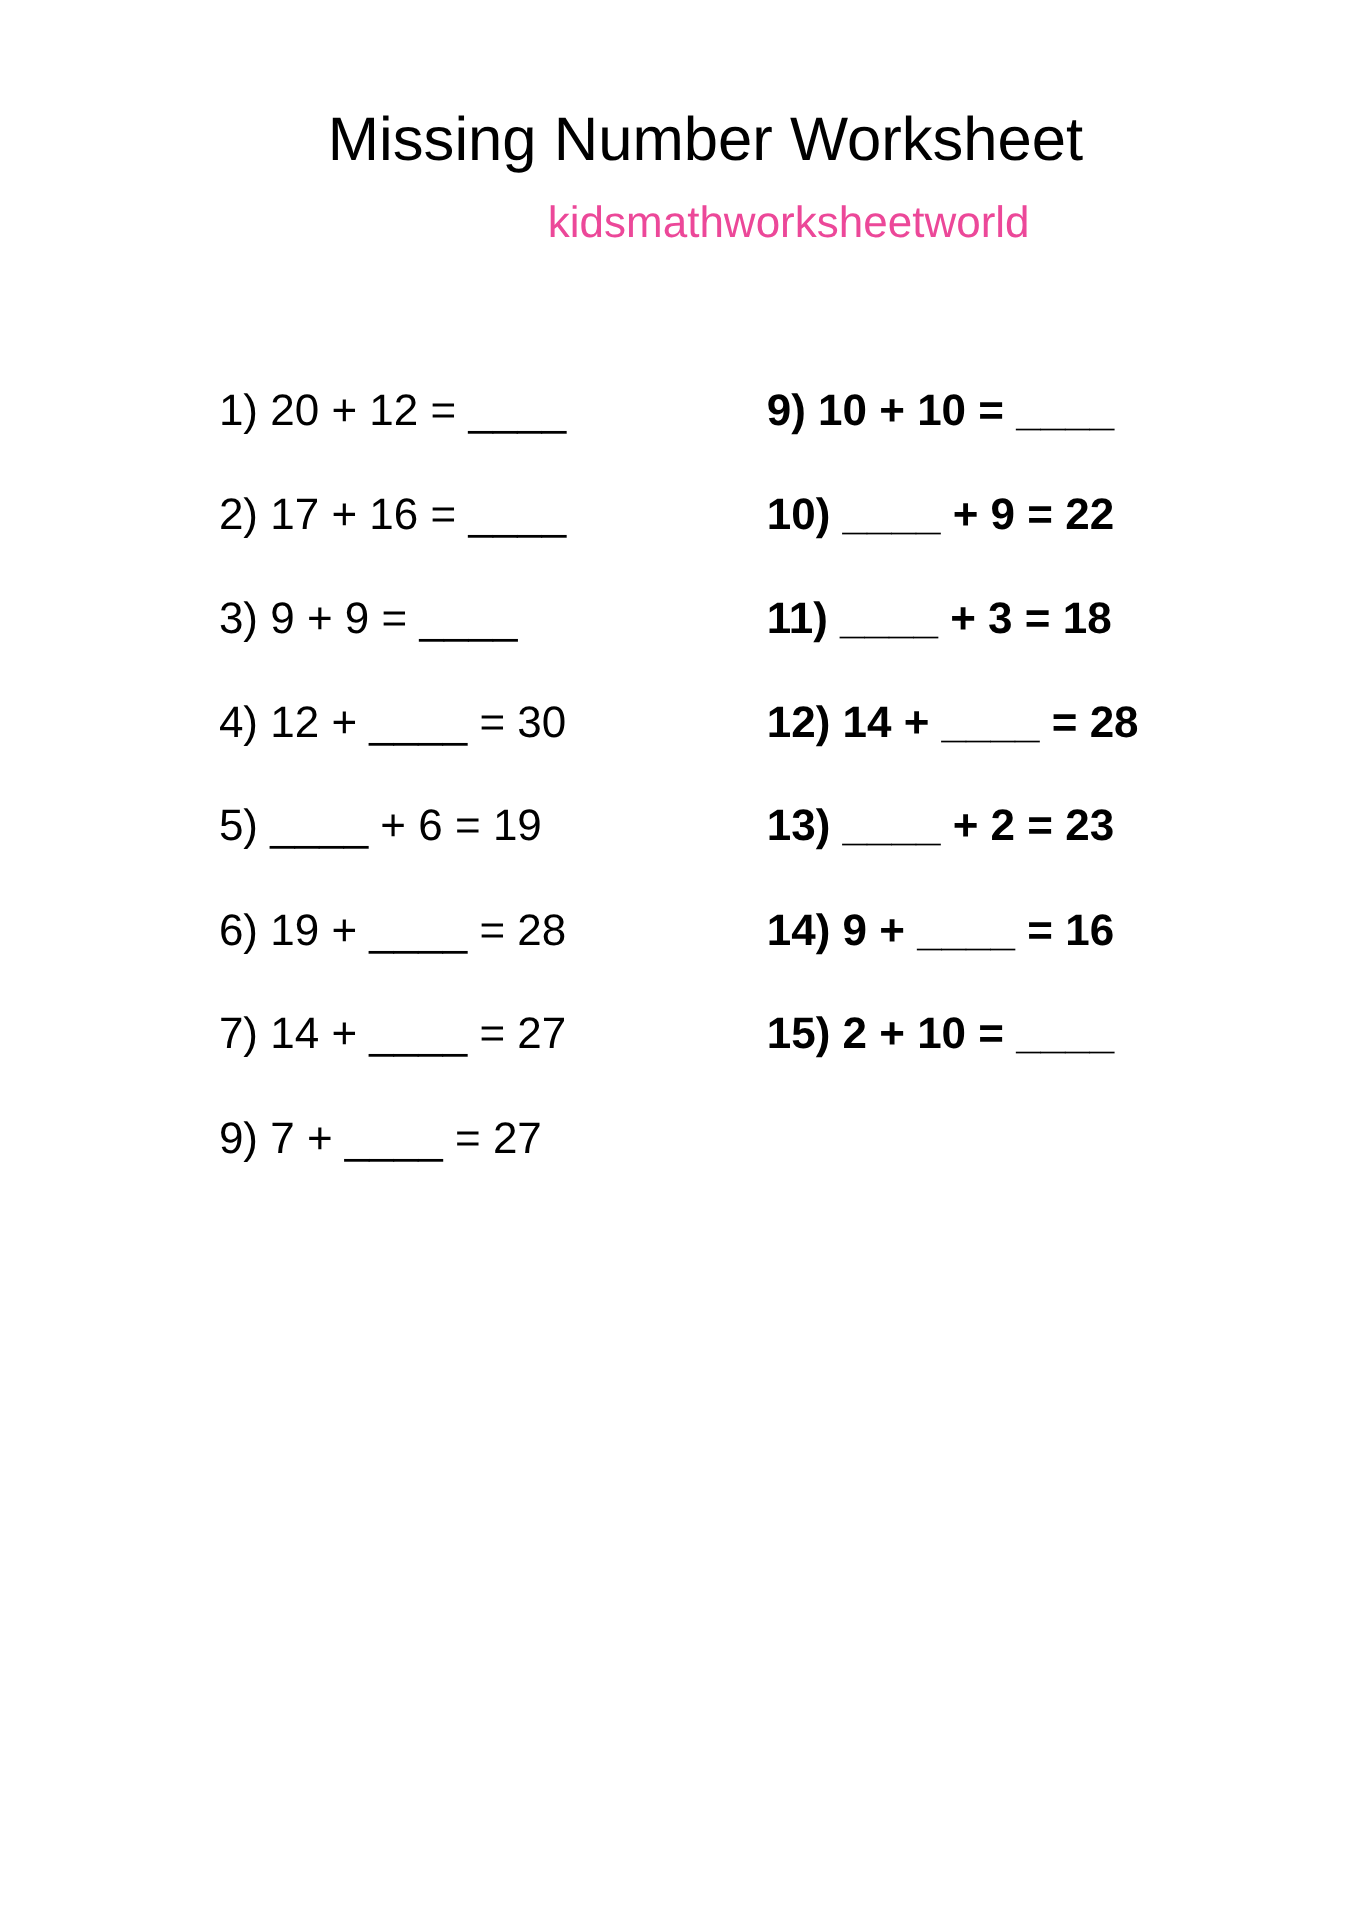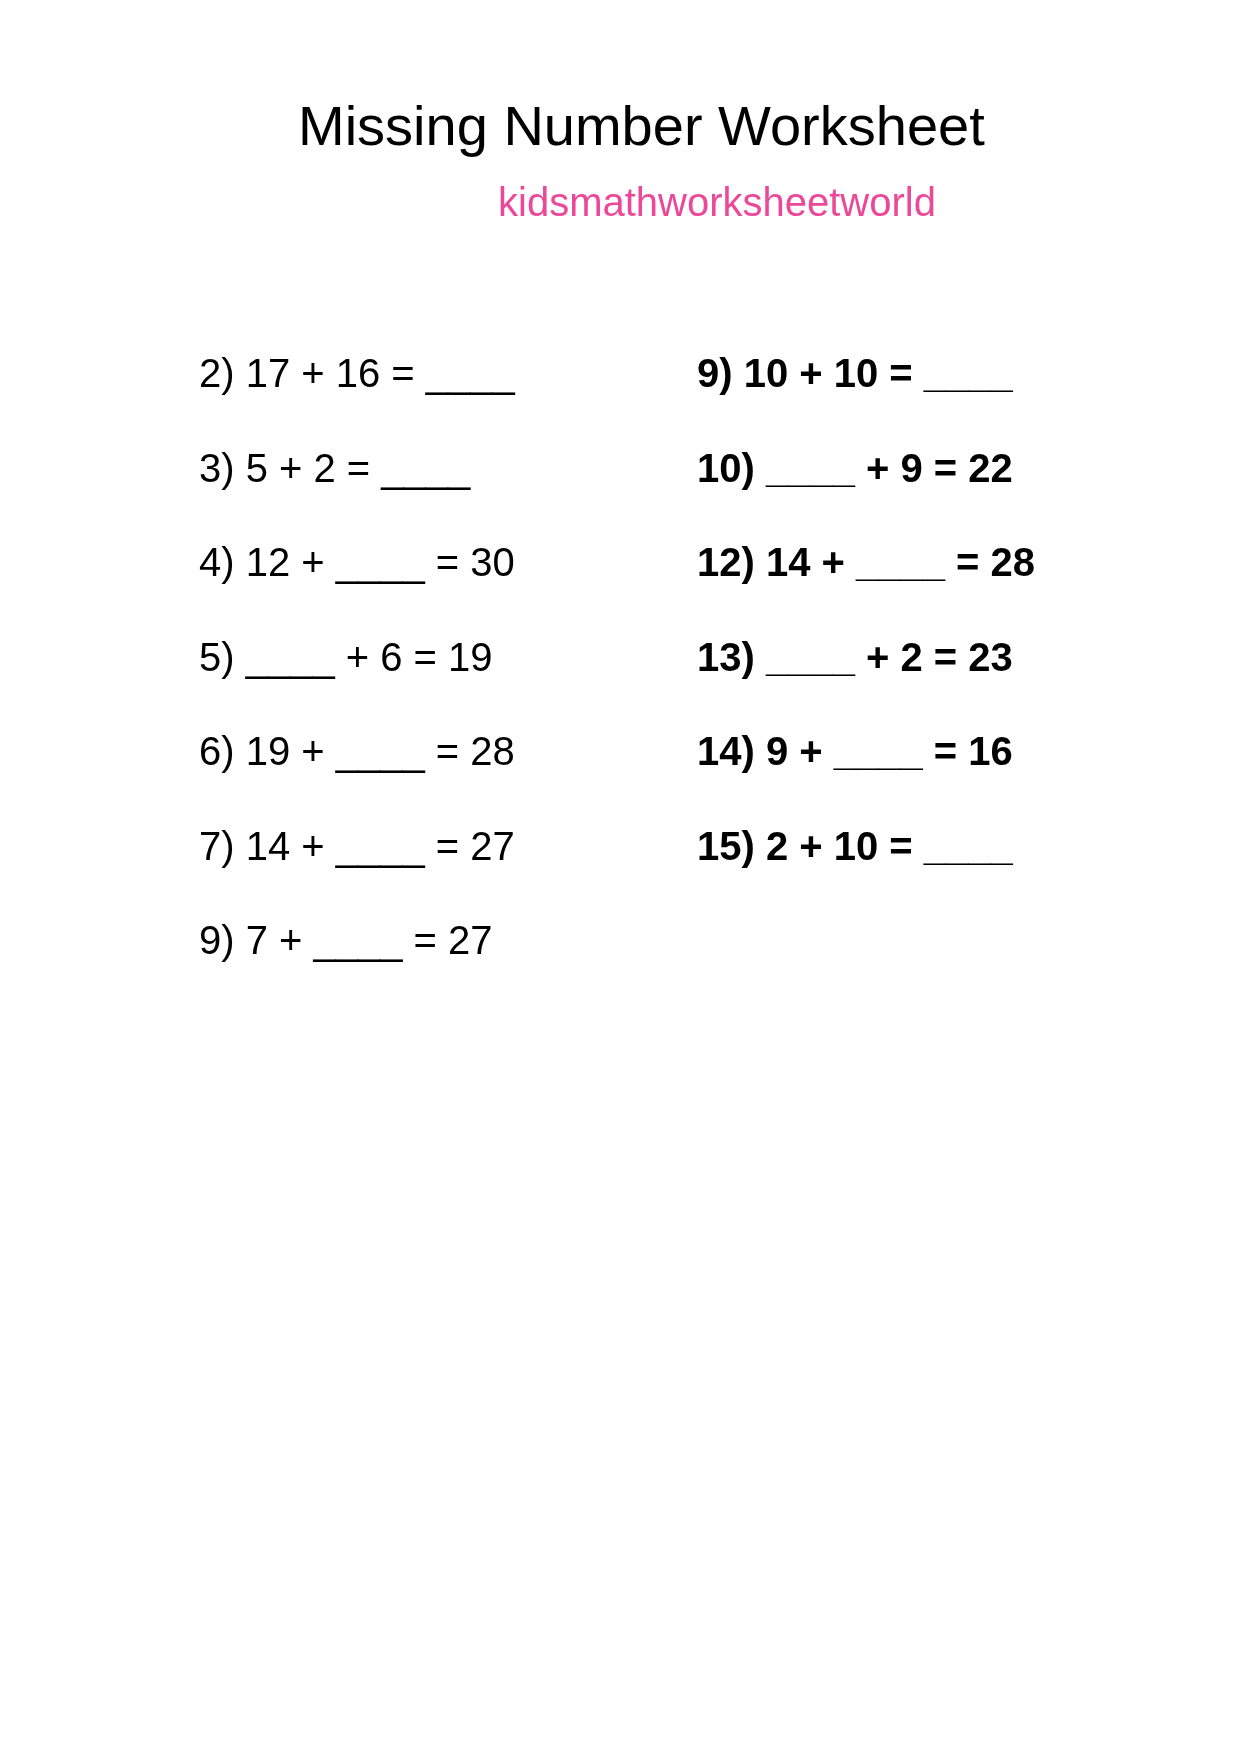--- a/index.html
+++ b/index.html
@@ -47,30 +47,32 @@
     }
   </style>
 </head>
 <body>
 
 <div>
   <div class="title">Missing Number Worksheet</div>
   <div class="subtitle">kidsmathworksheetworld</div>
 
   <div class="column left">
+    <div class="problem">1) 20 + 12 = ____</div>
     <div class="problem">2) 17 + 16 = ____</div>
-    <div class="problem">3) 5 + 2 = ____</div>
+    <div class="problem">3) 9 + 9 = ____</div>
     <div class="problem">4) 12 + ____ = 30</div>
     <div class="problem">5) ____ + 6 = 19</div>
     <div class="problem">6) 19 + ____ = 28</div>
     <div class="problem">7) 14 + ____ = 27</div>
     <div class="problem">9) 7 + ____ = 27</div>
   </div>
 
   <div class="column right">
     <div class="problem">9) 10 + 10 = ____</div>
     <div class="problem">10) ____ + 9 = 22</div>
+    <div class="problem">11) ____ + 3 = 18</div>
     <div class="problem">12) 14 + ____ = 28</div>
     <div class="problem">13) ____ + 2 = 23</div>
     <div class="problem">14) 9 + ____ = 16</div>
     <div class="problem">15) 2 + 10 = ____</div>
   </div>
 </div>
 
 </body></html>

